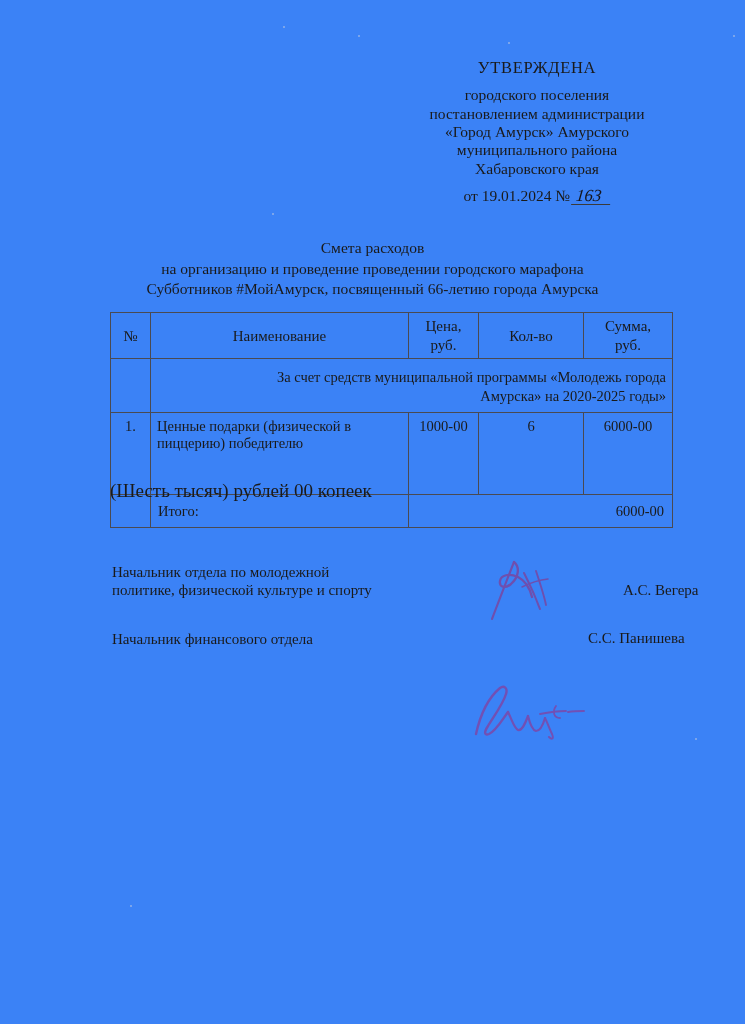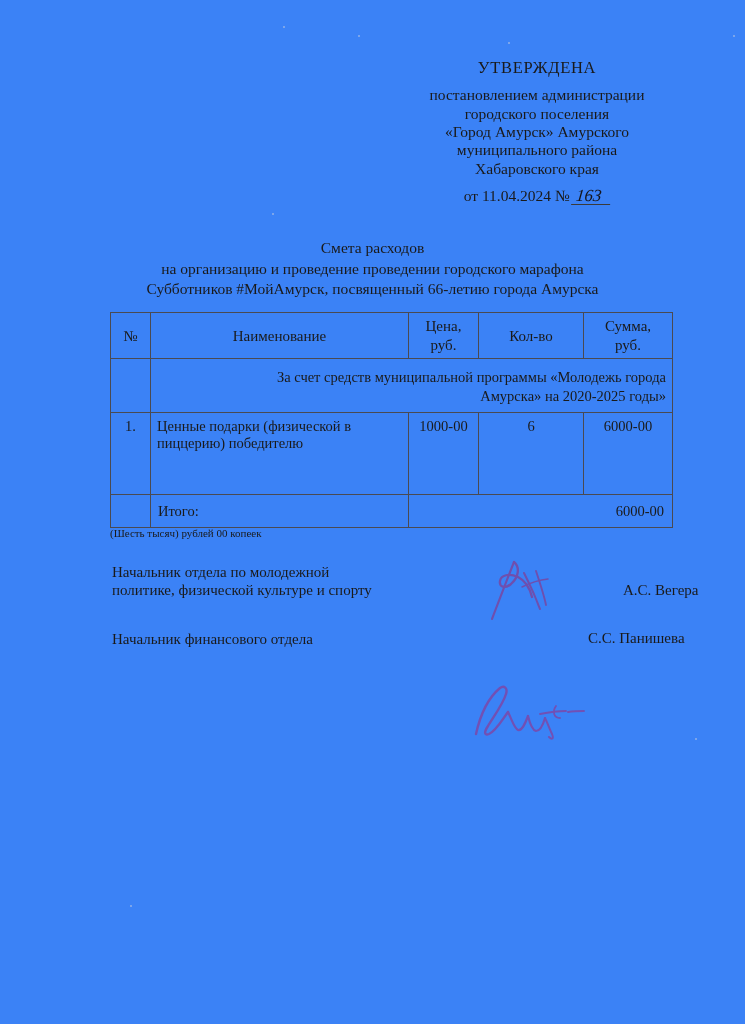--- a/index.html
+++ b/index.html
@@ -122,22 +122,22 @@
   .row-item .cell-sum { text-align: center; vertical-align: top; padding-top: 5px; }
 
   .row-total td { height: 26px; vertical-align: middle; }
   .row-total .cell-total-label { text-align: left; padding-left: 7px; margin-left: 44px; }
   .row-total .cell-total-value { text-align: right; padding-right: 8px; }
 
   
   .amount-words {
     position: absolute;
     left: 110px;
-    top: 527px;
-    font-size: 11px;
+    top: 480px;
+    font-size: 19px;
     white-space: nowrap;
   }
 
   
   .signatures {
     position: absolute;
     left: 0;
     top: 555px;
     width: 745px;
     height: 120px;
@@ -185,27 +185,27 @@
   <div class="speck" style="left:283px;top:26px;"></div>
   <div class="speck" style="left:358px;top:35px;"></div>
   <div class="speck" style="left:508px;top:42px;"></div>
   <div class="speck" style="left:733px;top:35px;"></div>
   <div class="speck" style="left:272px;top:213px;"></div>
   <div class="speck" style="left:695px;top:738px;"></div>
   <div class="speck" style="left:130px;top:905px;"></div>
 
   <div class="approval-block">
     <div class="approval-title">УТВЕРЖДЕНА</div>
+    <div class="approval-line">городского поселения</div>
     <div class="approval-line">постановлением администрации</div>
-    <div class="approval-line">городского поселения</div>
     <div class="approval-line">«Город Амурск» Амурского</div>
     <div class="approval-line">муниципального района</div>
     <div class="approval-line">Хабаровского края</div>
     <div class="approval-date-row">
-      <span>от 11.04.2024 №</span><span class="doc-number">163</span>
+      <span>от 19.01.2024 №</span><span class="doc-number">163</span>
     </div>
   </div>
 
   <div class="doc-title">
     <div>Смета расходов</div>
     <div>на организацию и проведение проведении городского марафона</div>
     <div>Субботников #МойАмурск, посвященный 66-летию города Амурска</div>
   </div>
 
   <table class="estimate-table">

